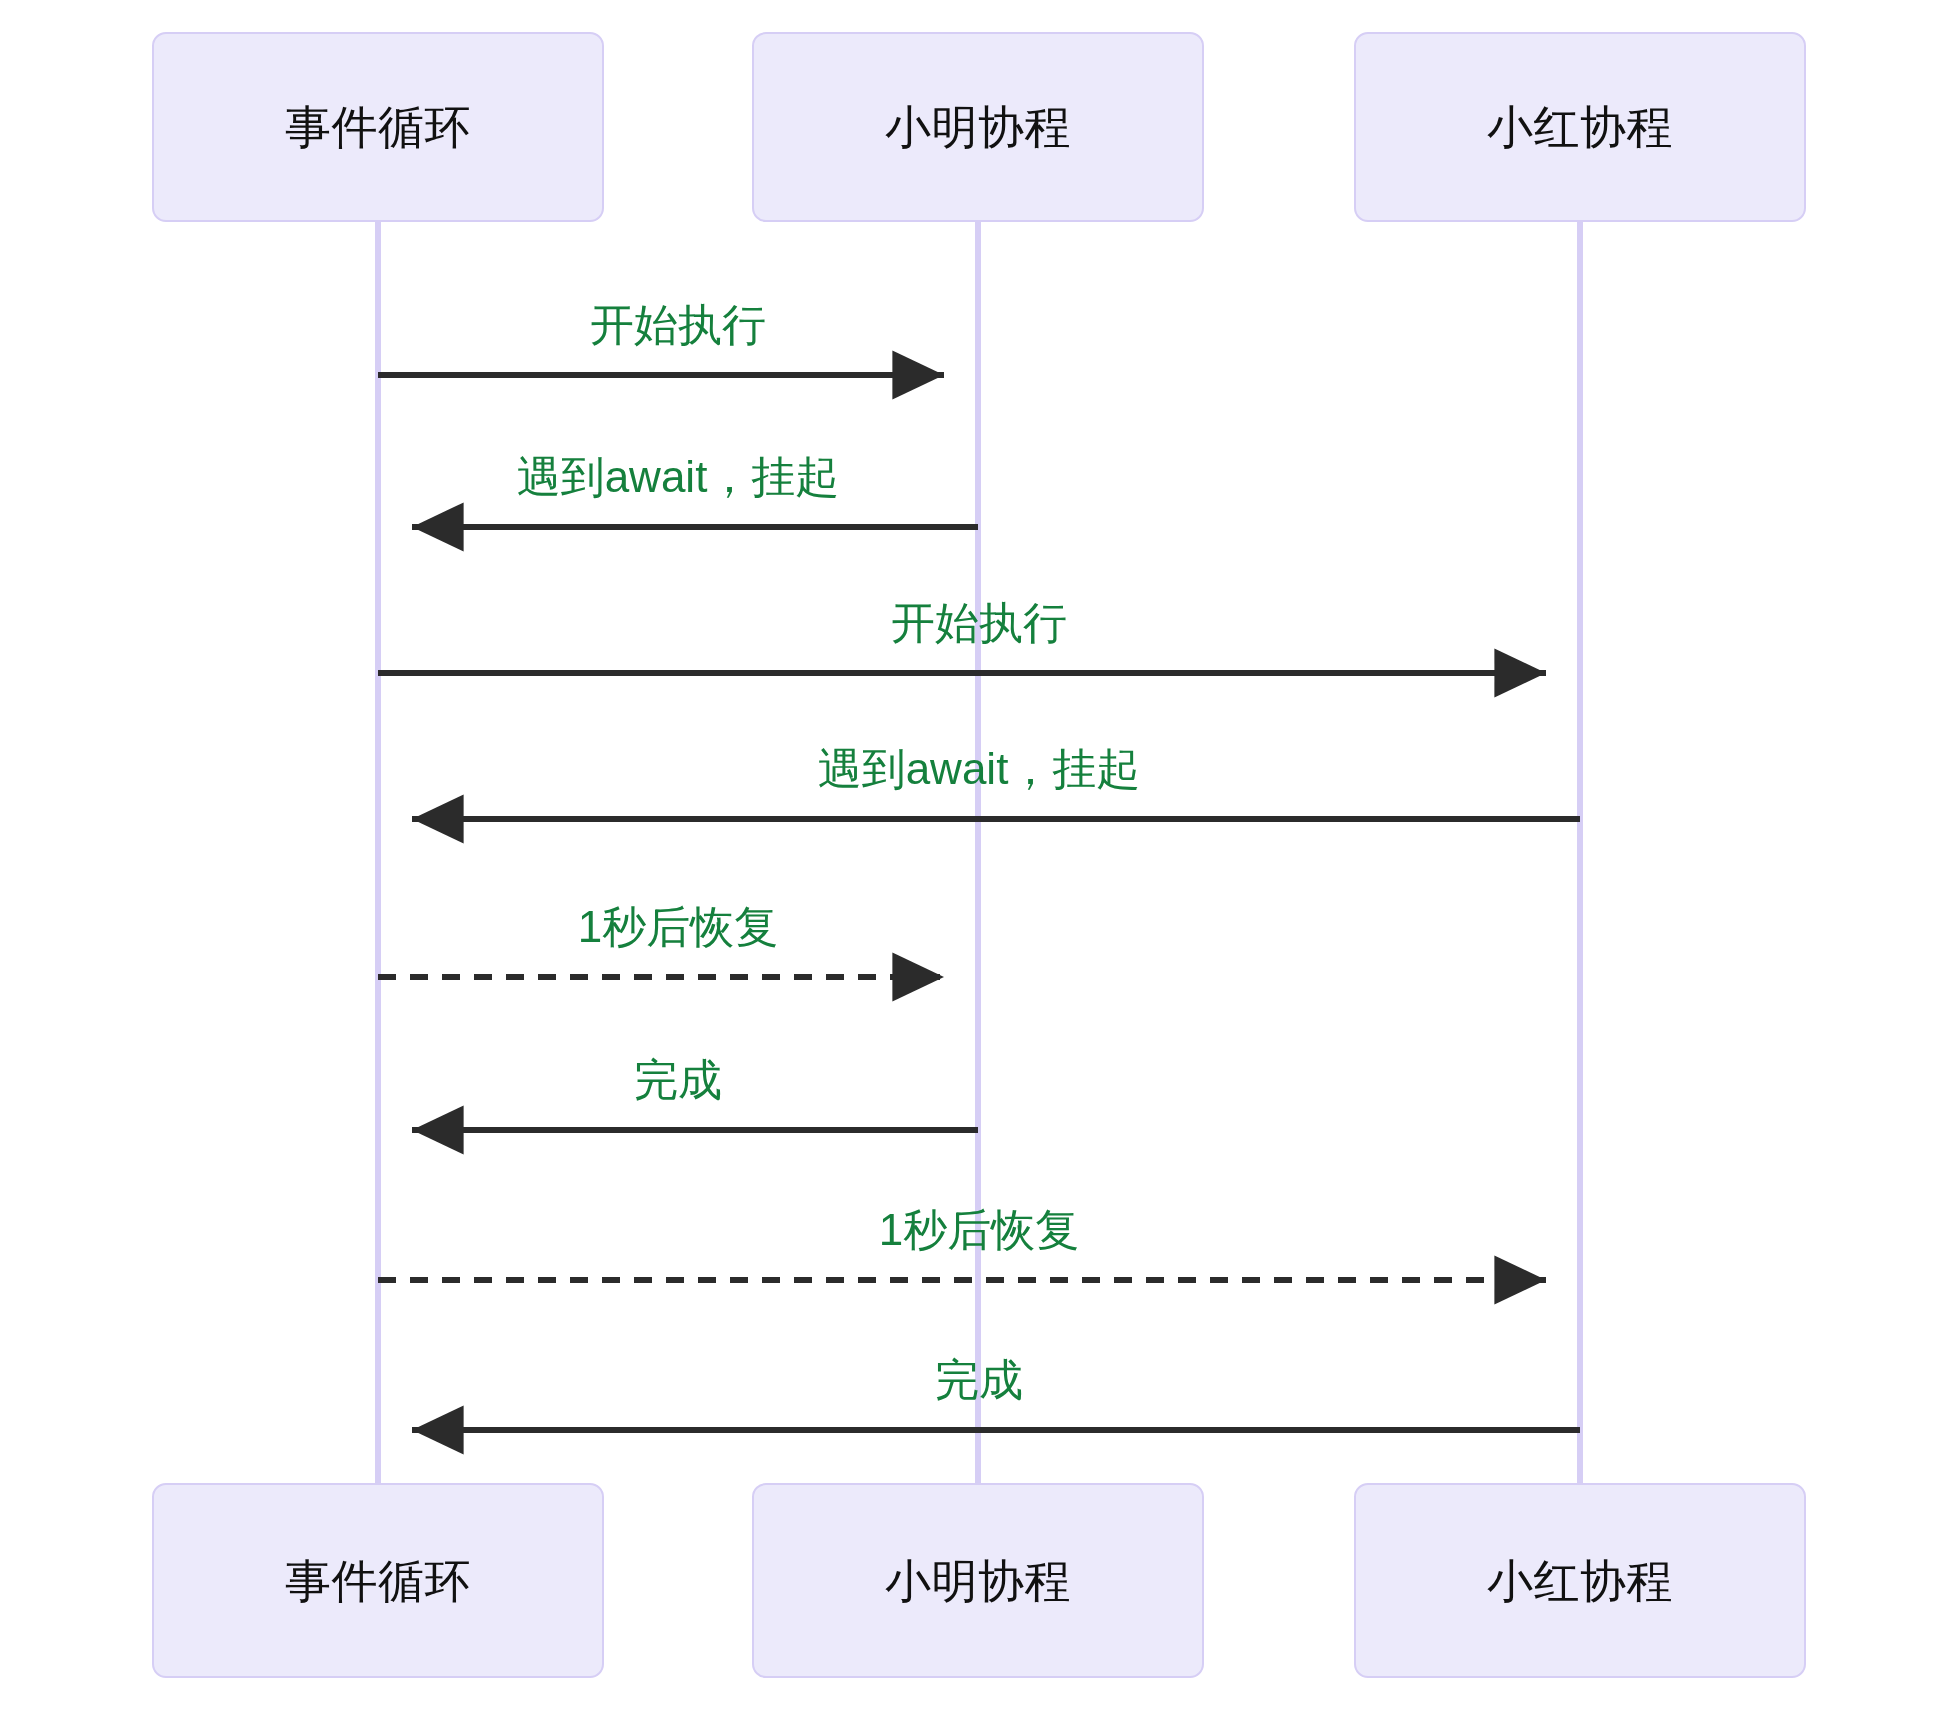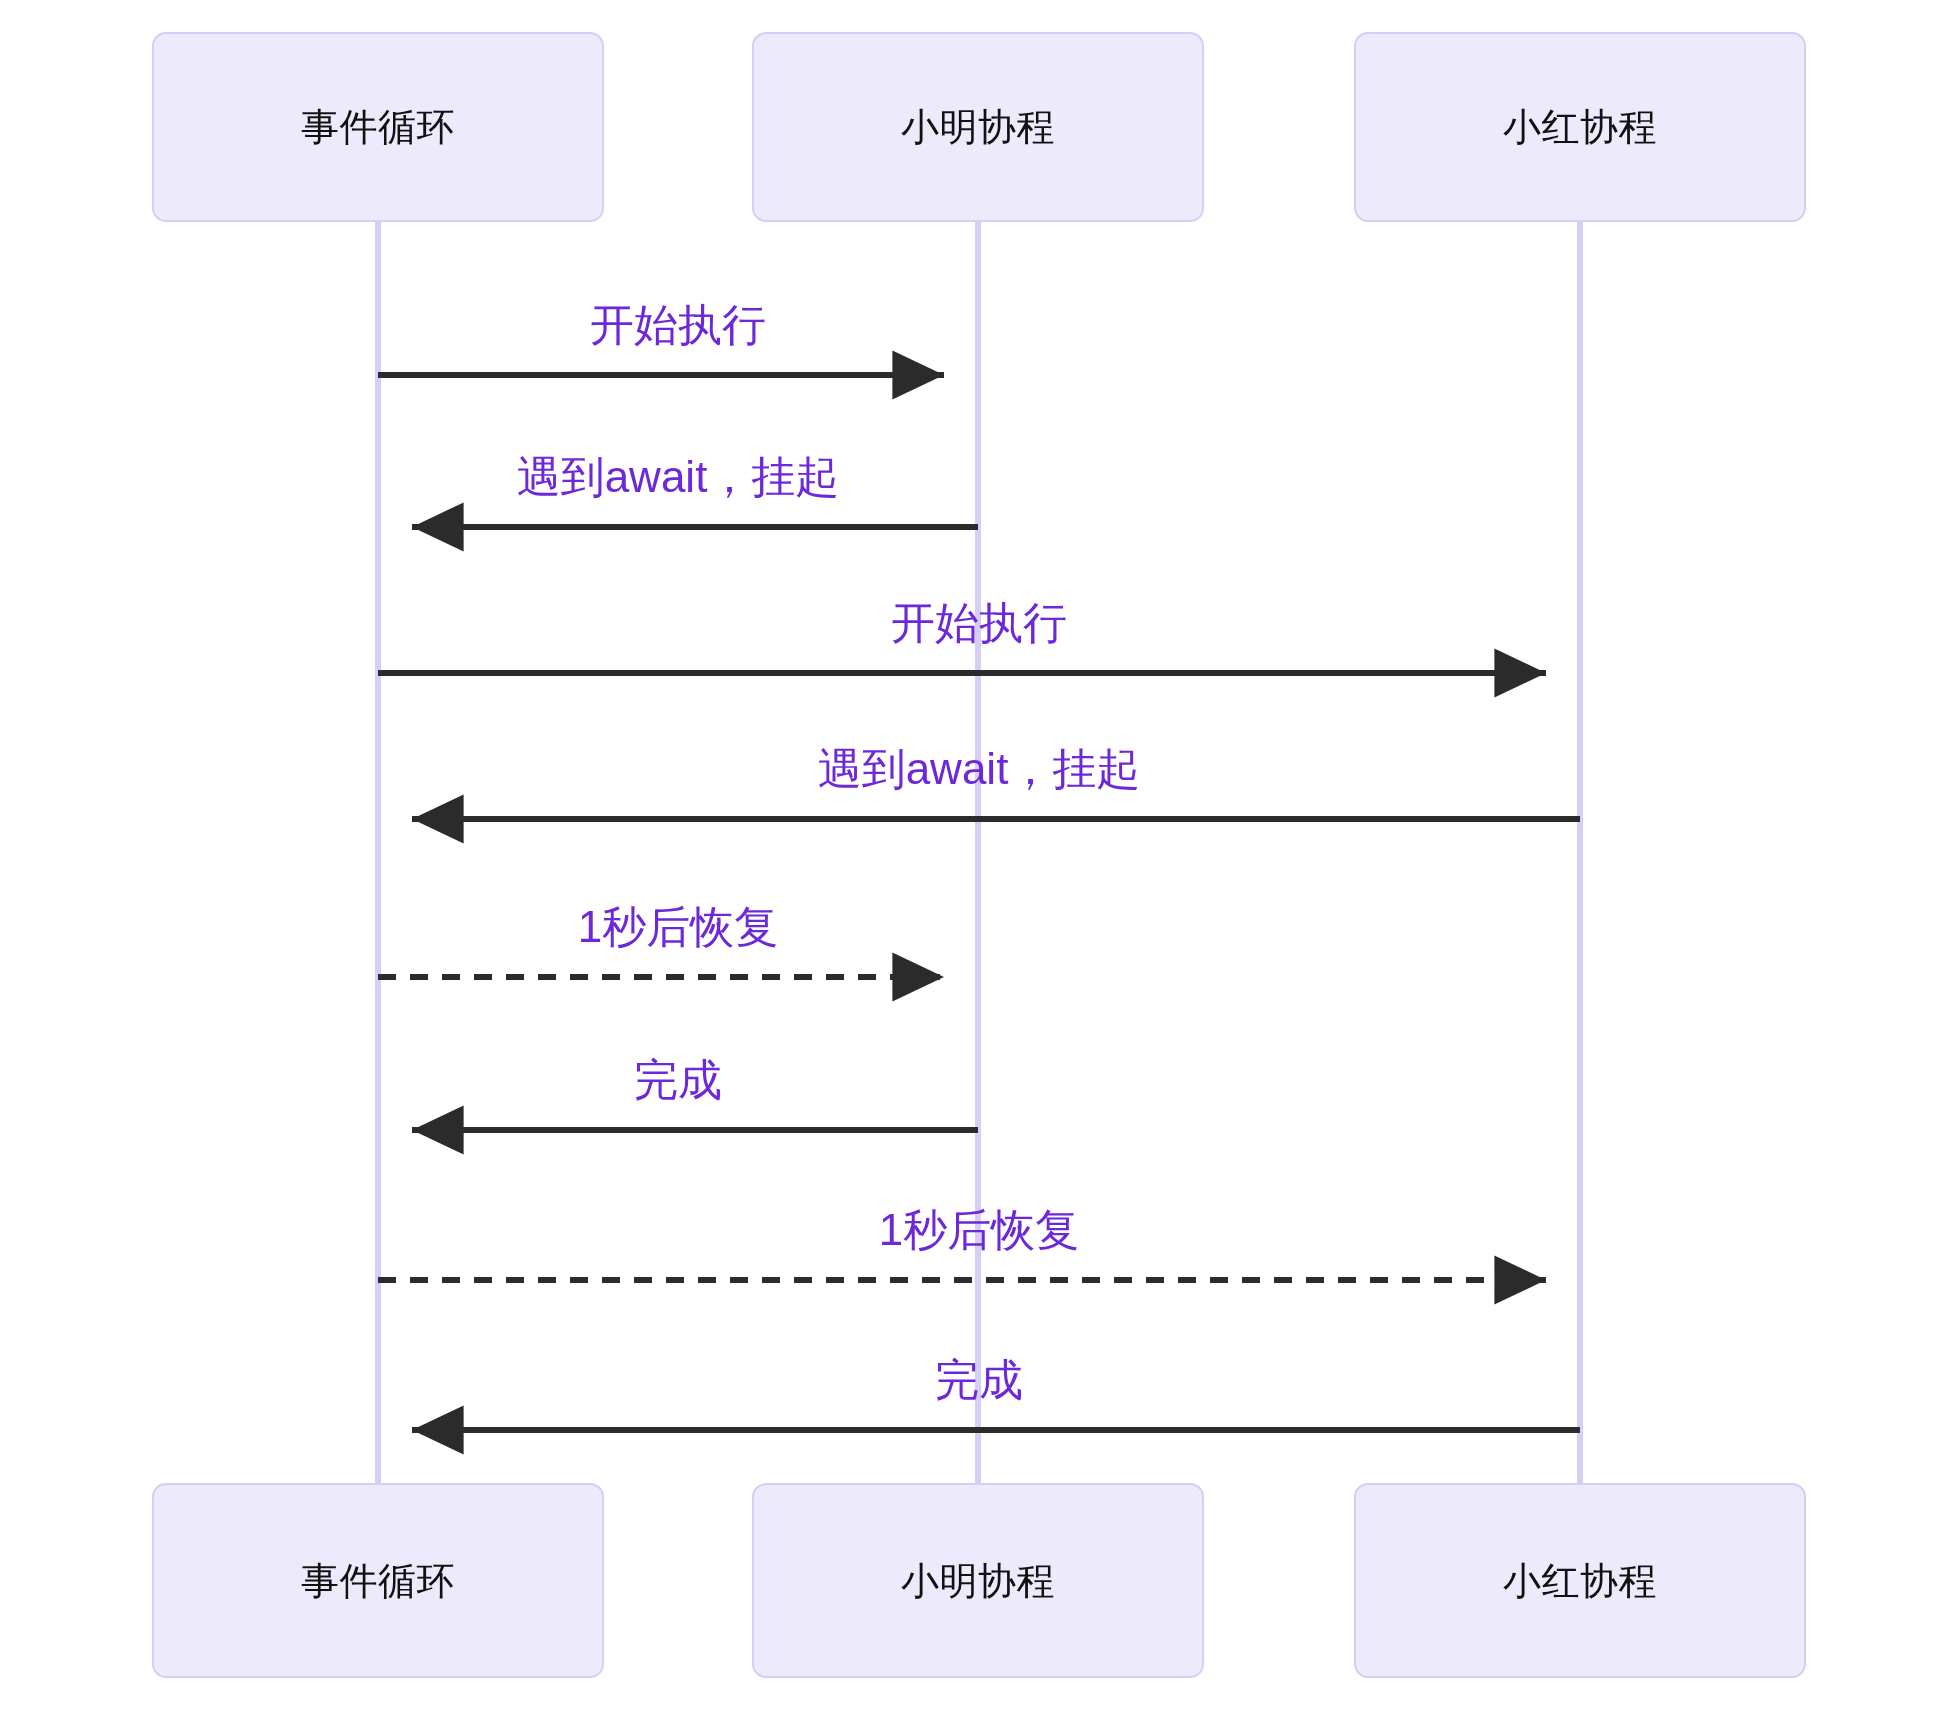--- a/index.html
+++ b/index.html
@@ -31,31 +31,31 @@
     position: absolute;
     box-sizing: border-box;
     background: #ECEAFB;
     border: 2px solid #D6CEF5;
     border-radius: 14px;
     display: flex;
     align-items: center;
     justify-content: center;
   }
   .participant-label {
-    font-size: 38px;
+    font-size: 46px;
     color: #111111;
     letter-spacing: 0.5px;
     line-height: 1;
     white-space: nowrap;
   }
   .msg-label {
     position: absolute;
     transform: translate(-50%, -100%);
     font-size: 44px;
-    color: #6d28d9;
+    color: #15803d;
     white-space: nowrap;
     line-height: 1.1;
   }
 </style>
 </head>
 <body>
 
 <div id="diagram-root">
 
   <svg class="layer" viewBox="0 0 1950 1713" xmlns="http://www.w3.org/2000/svg">

